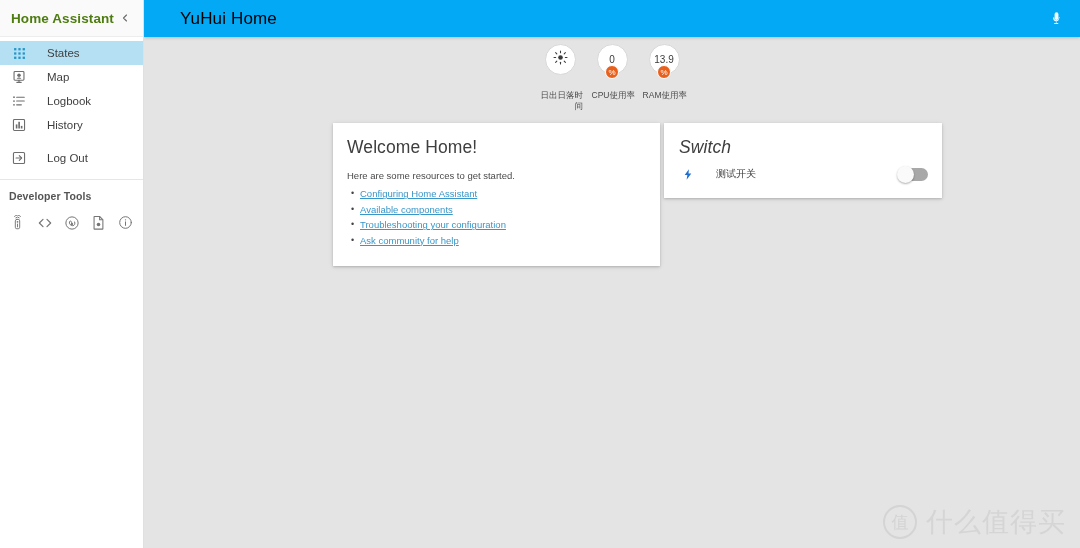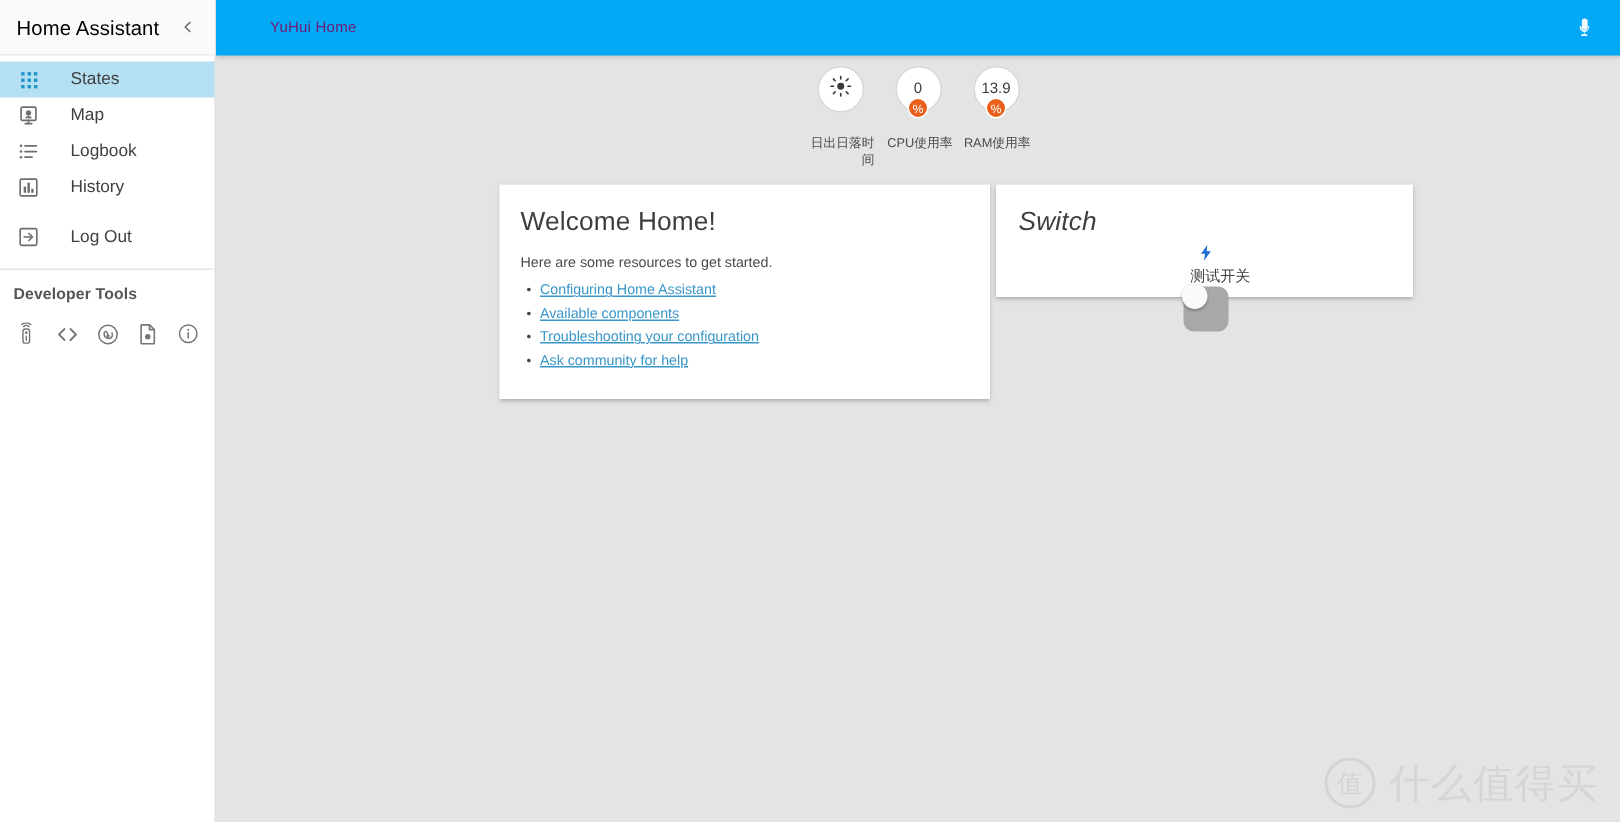--- a/index.html
+++ b/index.html
@@ -21,22 +21,22 @@
     position: relative; z-index: 5;
   }
   .sidebar-header {
     height: 37px;
     display: flex; align-items: center;
     padding: 0 10px 0 11px;
     border-bottom: 1px solid #EDEDED;
     background: #FAFAFA;
   }
   .sidebar-title {
-    font-size: 13.5px; color: #000000; letter-spacing: .1px;
-    white-space: nowrap; flex: 1;
+    font-size: 13.5px; color: #4d7c0f; letter-spacing: .1px;
+    white-space: nowrap; flex: 1; font-weight: bold;
   }
   .collapse-btn {
     width: 16px; height: 16px;
     display: flex; align-items: center; justify-content: center;
     color: #6B6B6B; cursor: pointer;
   }
   .sidebar-nav { padding-top: 4px; }
   .nav-item {
     height: 24px;
     display: flex; align-items: center;
@@ -82,21 +82,21 @@
   .toolbar {
     height: 37px;
     background: #03A9F4;
     display: flex; align-items: center;
     padding: 0 12px 0 36px;
     flex: 0 0 37px;
     box-shadow: 0 1px 3px rgba(0,0,0,.18);
     position: relative; z-index: 3;
   }
   .toolbar-title {
-    font-size: 10px; color: #701a75; letter-spacing: .15px;
+    font-size: 17px; color: #000000; letter-spacing: .15px;
     flex: 1; white-space: nowrap;
   }
   .mic-btn {
     width: 24px; height: 24px;
     display: flex; align-items: center; justify-content: center;
     color: #fff; cursor: pointer; opacity: .95;
   }
 
   .content {
     flex: 1; position: relative; overflow: hidden;
@@ -167,21 +167,20 @@
     color: #444; font-size: 9px;
   }
   .welcome-list a {
     color: #3996C9; text-decoration: underline;
   }
 
   .switch-row {
     height: 28px;
     display: flex; align-items: center;
     padding: 0 14px 0 15px;
-    flex-direction: column;
   }
   .switch-row + .switch-row { margin-top: 11px; }
   .bolt-icon { width: 17px; flex: 0 0 17px; color: #1F6FD0; display: flex; align-items: center; justify-content: center; }
   .switch-name { font-size: 10px; color: #3C3C3C; margin-left: 20px; flex: 1; }
   .toggle {
     width: 30px; height: 13px; border-radius: 7px;
     background: #A8A8A8; position: relative; cursor: pointer;
     flex: 0 0 30px;
   }
   .toggle .knob {

